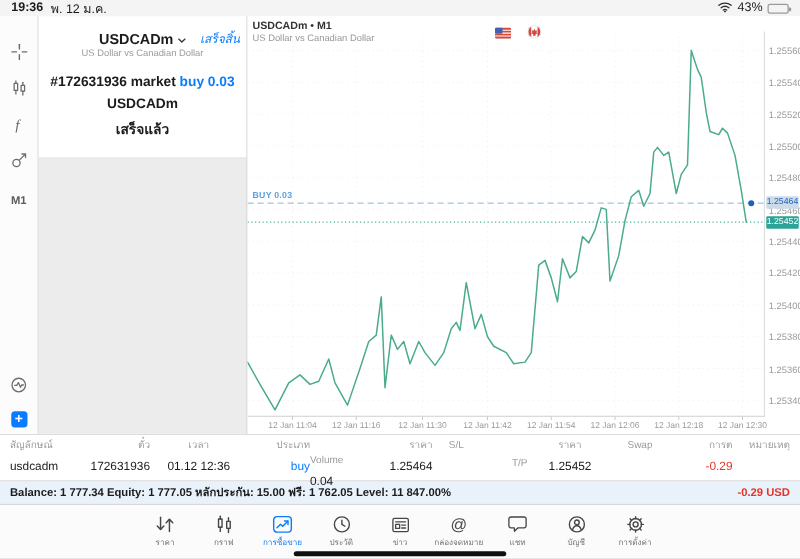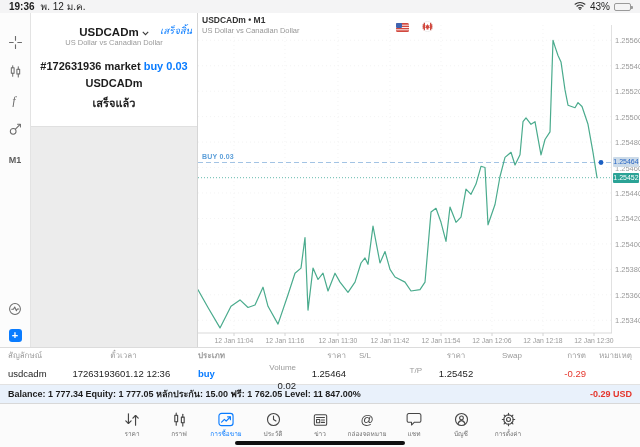--- a/index.html
+++ b/index.html
@@ -47,23 +47,23 @@
   .ptag-buy{background:#ccdbe9;color:#2a66c4;}
   .ptag-cur{background:#2ba396;color:#fff;}
   .xlab{position:absolute;width:46px;text-align:center;font-size:6.8px;color:#9a9a9a;top:324px;}
   
   .table{border-top:1px solid #dcdcdc;background:#fff;}
   .thead{height:15px;display:flex;align-items:center;font-size:8px;color:#9a9a9a;}
   .trow{height:21px;display:flex;align-items:center;font-size:9.5px;color:#1c1c1c;}
   .cell{overflow:hidden;white-space:nowrap;}
   .c1{width:68px;text-align:left;padding-left:8px;}
   .c2{width:52px;text-align:right;}
-  .c3{width:78px;text-align:left;}
-  .c4{width:50px;text-align:left;font-weight:bold;}
-  .c5{width:48px;text-align:right;margin-top:24px;}
+  .c3{width:78px;text-align:center;}
+  .c4{width:50px;text-align:right;}
+  .c5{width:48px;margin-top:24px;}
   .c6{width:50px;text-align:right;}
   .c7{width:38px;text-align:center;}
   .c8{width:38px;text-align:right;margin-top:30px;}
   .c9{width:68px;text-align:center;}
   .c10{width:44px;text-align:center;}
   .c11{width:52px;text-align:right;}
   .c12{width:54px;text-align:right;padding-right:8px;}
   .blue{color:#0a7cff;}
   .red{color:#e5352b;}
   .balance-row{height:19px;background:#e9f1fb;border-top:1px solid #e2e2e2;display:flex;justify-content:space-between;align-items:center;padding:0 8px;font-size:9px;font-weight:bold;}
@@ -281,21 +281,21 @@
         <div class="cell c9">ราคา</div>
         <div class="cell c10">Swap</div>
         <div class="cell c11">การต</div>
         <div class="cell c12">หมายเหตุ</div>
       </div>
     <div class="trow">
         <div class="cell c1">usdcadm</div>
         <div class="cell c2">172631936</div>
         <div class="cell c3">01.12 12:36</div>
         <div class="cell c4 blue">buy</div>
-        <div class="cell c5">0.02</div>
+        <div class="cell c5">0.04</div>
         <div class="cell c6">1.25464</div>
         <div class="cell c7"></div>
         <div class="cell c8"></div>
         <div class="cell c9">1.25452</div>
         <div class="cell c10"></div>
         <div class="cell c11 red">-0.29</div>
         <div class="cell c12"></div>
       </div>
     <div class="balance-row">
       <span>Balance: 1 777.34 Equity: 1 777.05 หลักประกัน: 15.00 ฟรี: 1 762.05 Level: 11 847.00%</span>

